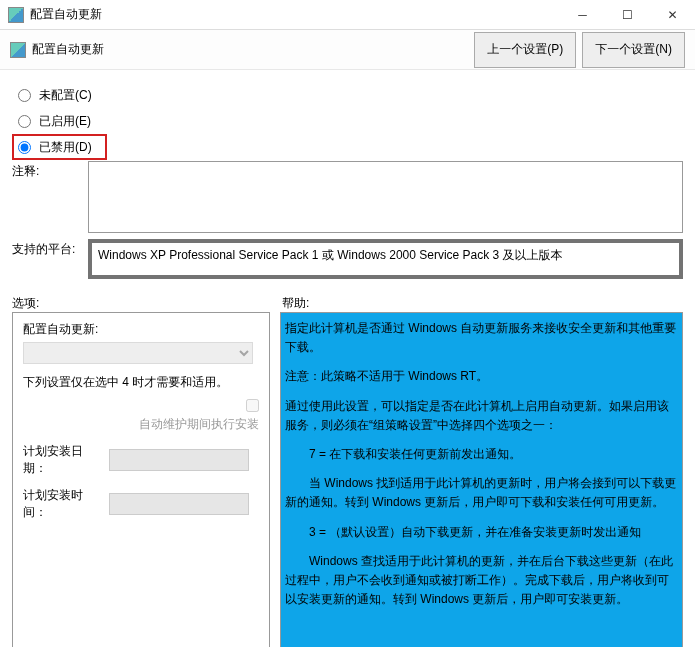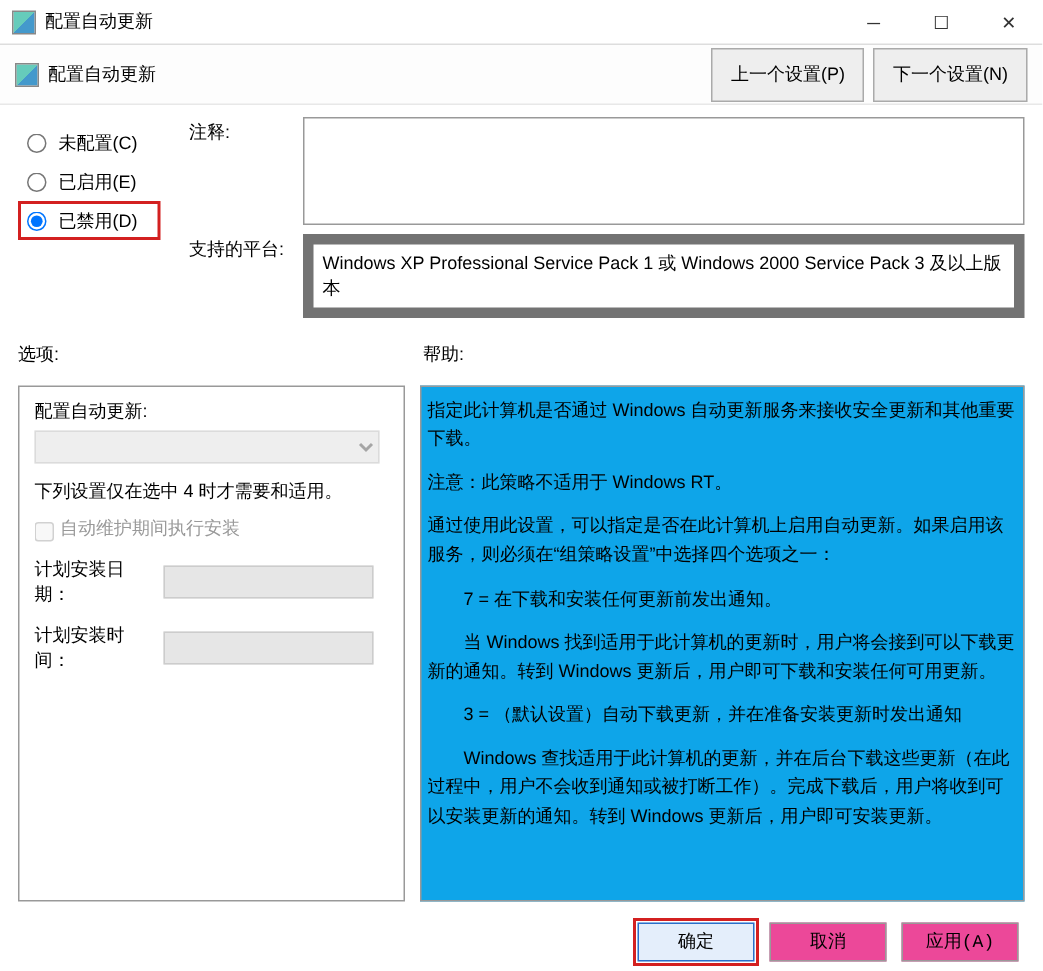--- a/index.html
+++ b/index.html
@@ -55,21 +55,22 @@
     padding: 3px 12px;
     height: 36px;
     font-size: 12px;
     font-family: inherit;
   }
   .content {
     padding: 8px 12px 4px 12px;
   }
   .upper {
     display: flex;
-    gap: 19px;
+    gap: 1px;
+    flex-direction: column;
   }
   .radio-col {
     width: 95px;
     padding-top: 4px;
   }
   .radio-row {
     display: flex;
     align-items: center;
     gap: 4px;
     height: 26px;
@@ -94,29 +95,29 @@
     border: 1px solid #999;
     background: #fff;
     resize: none;
     font-family: inherit;
     font-size: 12px;
     padding: 2px 4px;
   }
   .platform-box {
     flex: 1;
     min-height: 40px;
-    border: 7px solid #737373;
+    border: 4px solid #737373;
     background: #fff;
     padding: 4px 6px;
     line-height: 1.4;
   }
   .split-labels {
     display: flex;
     margin-top: 10px;
-    margin-bottom: 12px;
+    margin-bottom: 0;
   }
   .split-labels .lab1 { width: 270px; }
   .split-labels .lab2 { flex:1; }
   .main-area {
     display: flex;
     gap: 10px;
     height: 344px;
   }
   .options-panel {
     width: 258px;
@@ -128,21 +129,21 @@
   .combo {
     width: 230px;
     height: 22px;
     border: 1px solid #ccc;
     background: #e8e8e8;
     font-family: inherit;
     font-size:12px;
     display:block;
   }
   .opt-note { margin: 10px 0 8px 0; }
-  .chk-row { display:flex; align-items:flex-end; gap:4px; margin-bottom:10px; color:#999;}
+  .chk-row { display:flex; align-items:flex-end; gap:4px; margin-bottom:10px; color:#999;flex-direction:column;}
   .chk-row input { margin:0; }
   .sched-row { display:flex; align-items:center; gap:6px; margin-bottom:10px; color:#555;}
   .sched-row .lbl { width:80px; color:#000; }
   .sched-combo {
     width: 140px; height: 22px;
     border: 1px solid #ccc;
     background: #e6e6e6;
   }
   .help-panel {
     flex: 1;

